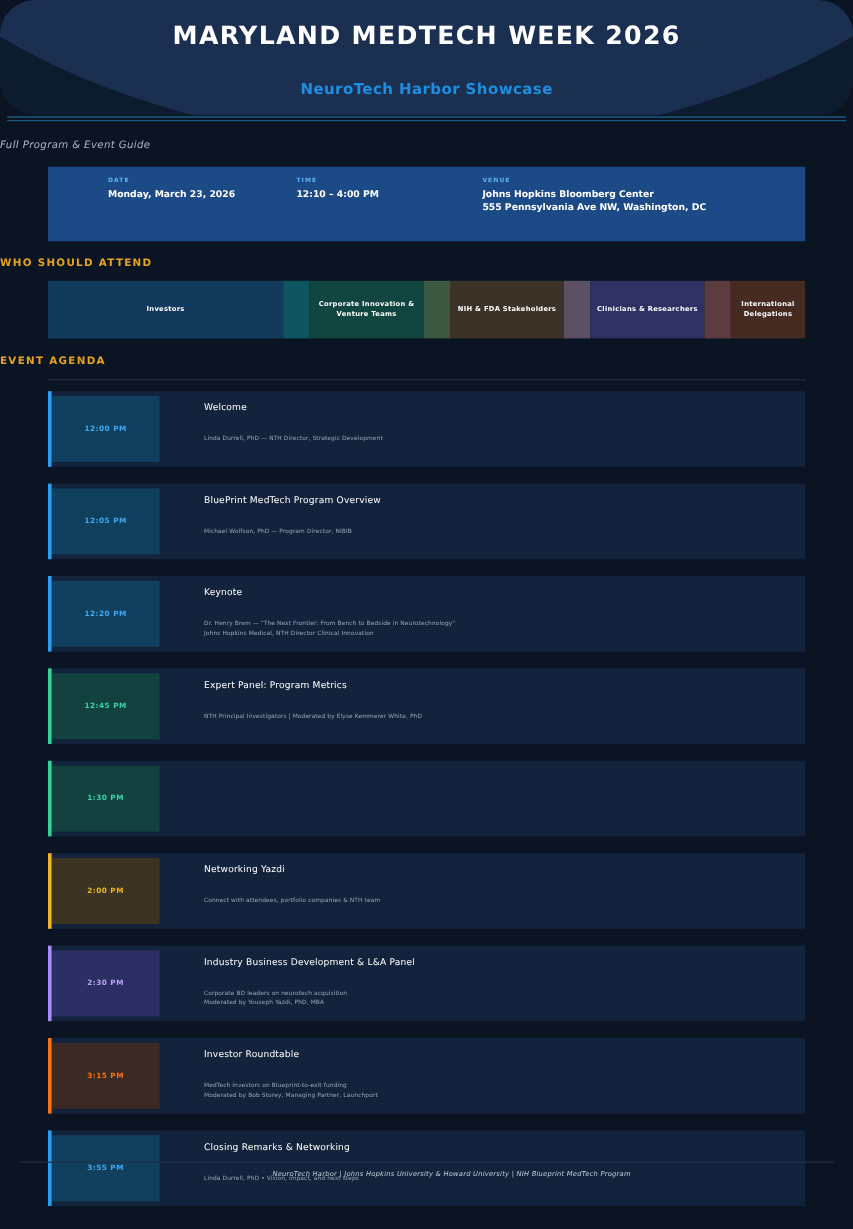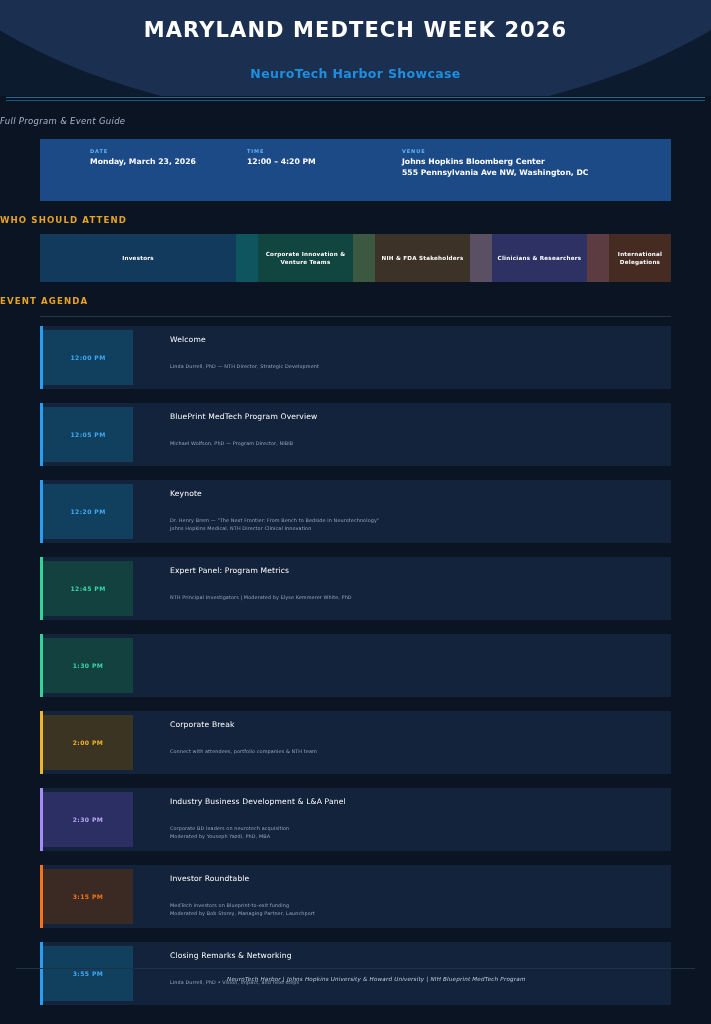--- a/index.html
+++ b/index.html
@@ -20,20 +20,21 @@
     overflow: hidden;
   }
 
   
   .hero {
     position: relative;
     width: 711px;
     height: 96px;
     background: #0d1b2f;
     overflow: hidden;
+    border-radius: 29px;
   }
   .hero-arc {
     position: absolute;
     left: -170px;
     top: -560px;
     width: 1050px;
     height: 680px;
     background: #1b3050;
     border-radius: 50% / 50%;
   }
@@ -247,21 +248,21 @@
 
   <div class="tagline">Full Program &amp; Event Guide</div>
 
   <div class="infobar">
     <div class="info-col c1">
       <div class="info-label">DATE</div>
       <div class="info-value">Monday, March 23, 2026</div>
     </div>
     <div class="info-col c2">
       <div class="info-label">TIME</div>
-      <div class="info-value">12:00 – 4:20 PM</div>
+      <div class="info-value">12:10 – 4:00 PM</div>
     </div>
     <div class="info-col c3">
       <div class="info-label">VENUE</div>
       <div class="info-value">
         <div>Johns Hopkins Bloomberg Center</div>
         <div>555 Pennsylvania Ave NW, Washington, DC</div>
       </div>
     </div>
   </div>
 
@@ -314,21 +315,21 @@
         </div>
       </div>
       <div class="agenda-item">
         <div class="accent" style="background: rgb(52, 211, 153);"></div>
         <div class="time-cell" style="background: rgb(18, 65, 63); color: rgb(58, 214, 168);">1:30 PM</div>
       </div>
       <div class="agenda-item">
         <div class="accent" style="background: rgb(240, 180, 41);"></div>
         <div class="time-cell" style="background: rgb(59, 52, 34); color: rgb(240, 180, 41);">2:00 PM</div>
         <div class="body-cell">
-          <div class="item-title">Corporate Break</div>
+          <div class="item-title">Networking Yazdi</div>
           <div class="item-desc">Connect with attendees, portfolio companies &amp; NTH team</div>
         </div>
       </div>
       <div class="agenda-item">
         <div class="accent" style="background: rgb(167, 139, 250);"></div>
         <div class="time-cell" style="background: rgb(44, 47, 99); color: rgb(185, 166, 251);">2:30 PM</div>
         <div class="body-cell">
           <div class="item-title">Industry Business Development &amp; L&amp;A Panel</div>
           <div class="item-desc">Corporate BD leaders on neurotech acquisition<br>Moderated by Youseph Yazdi, PhD, MBA</div>
         </div>

